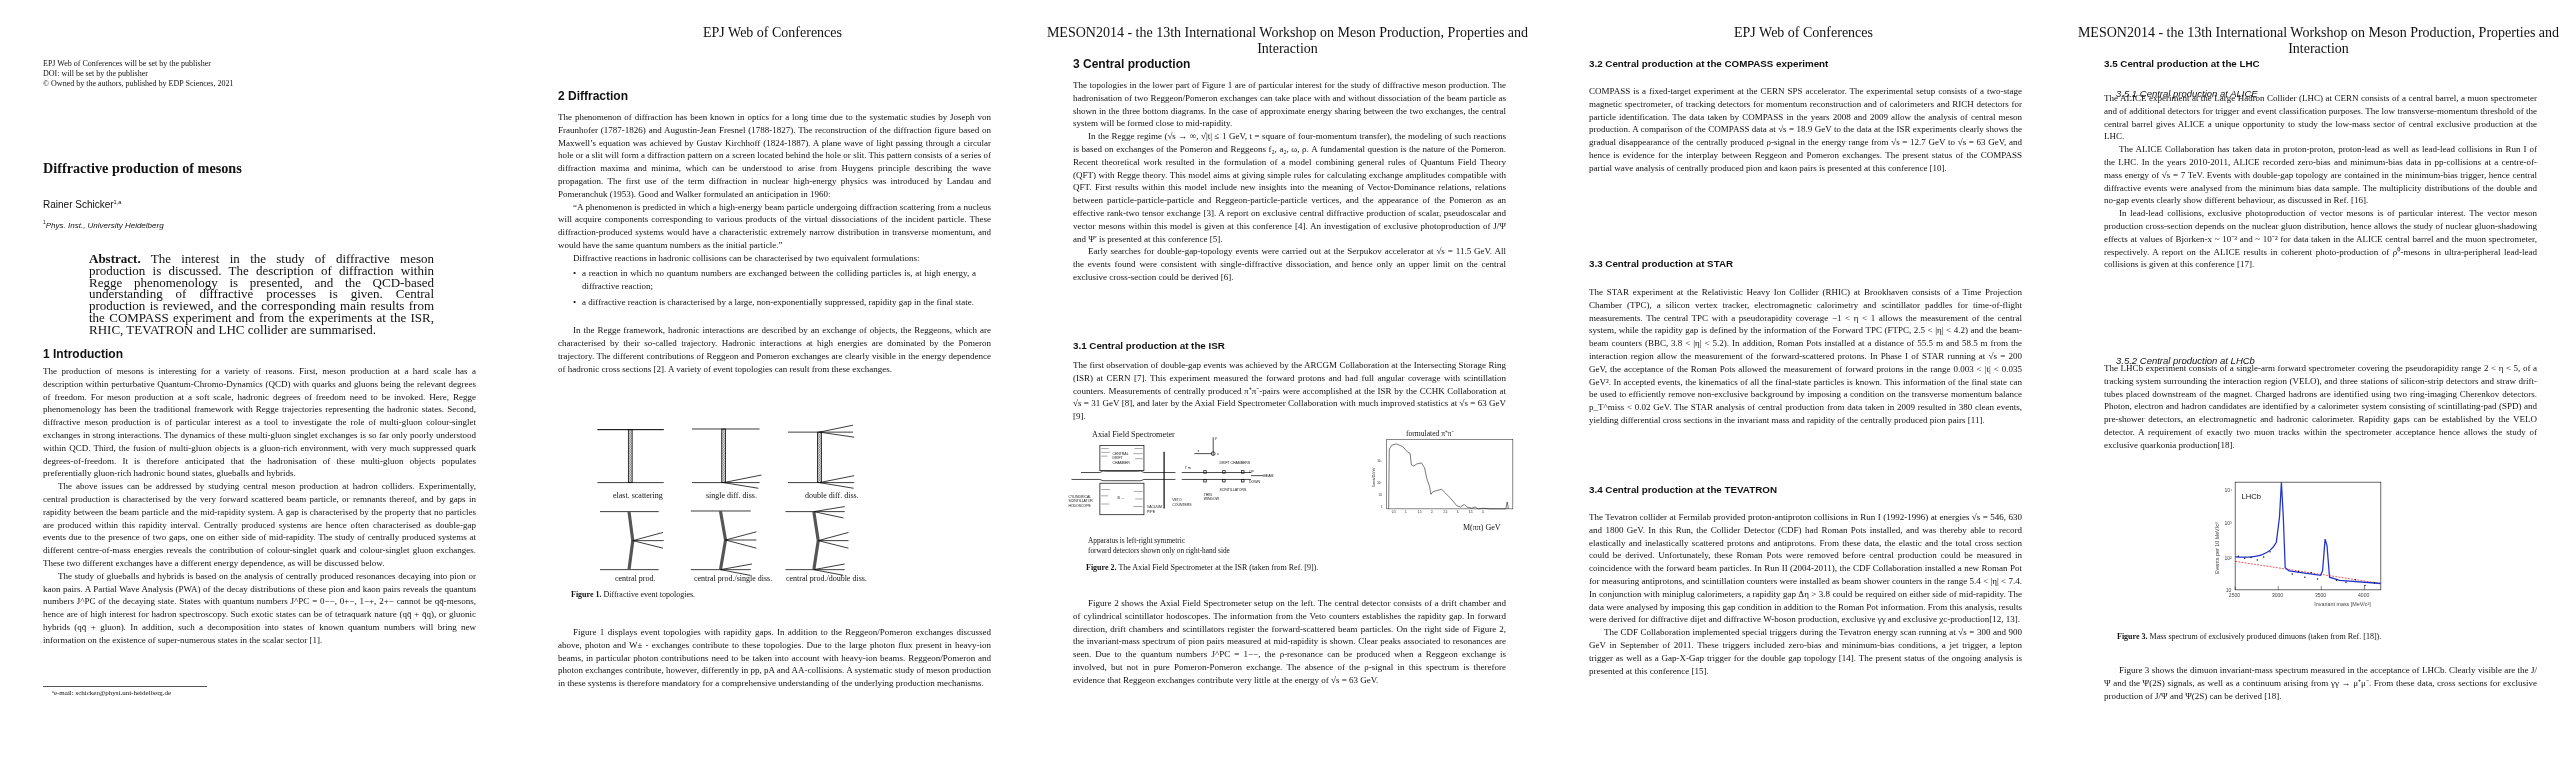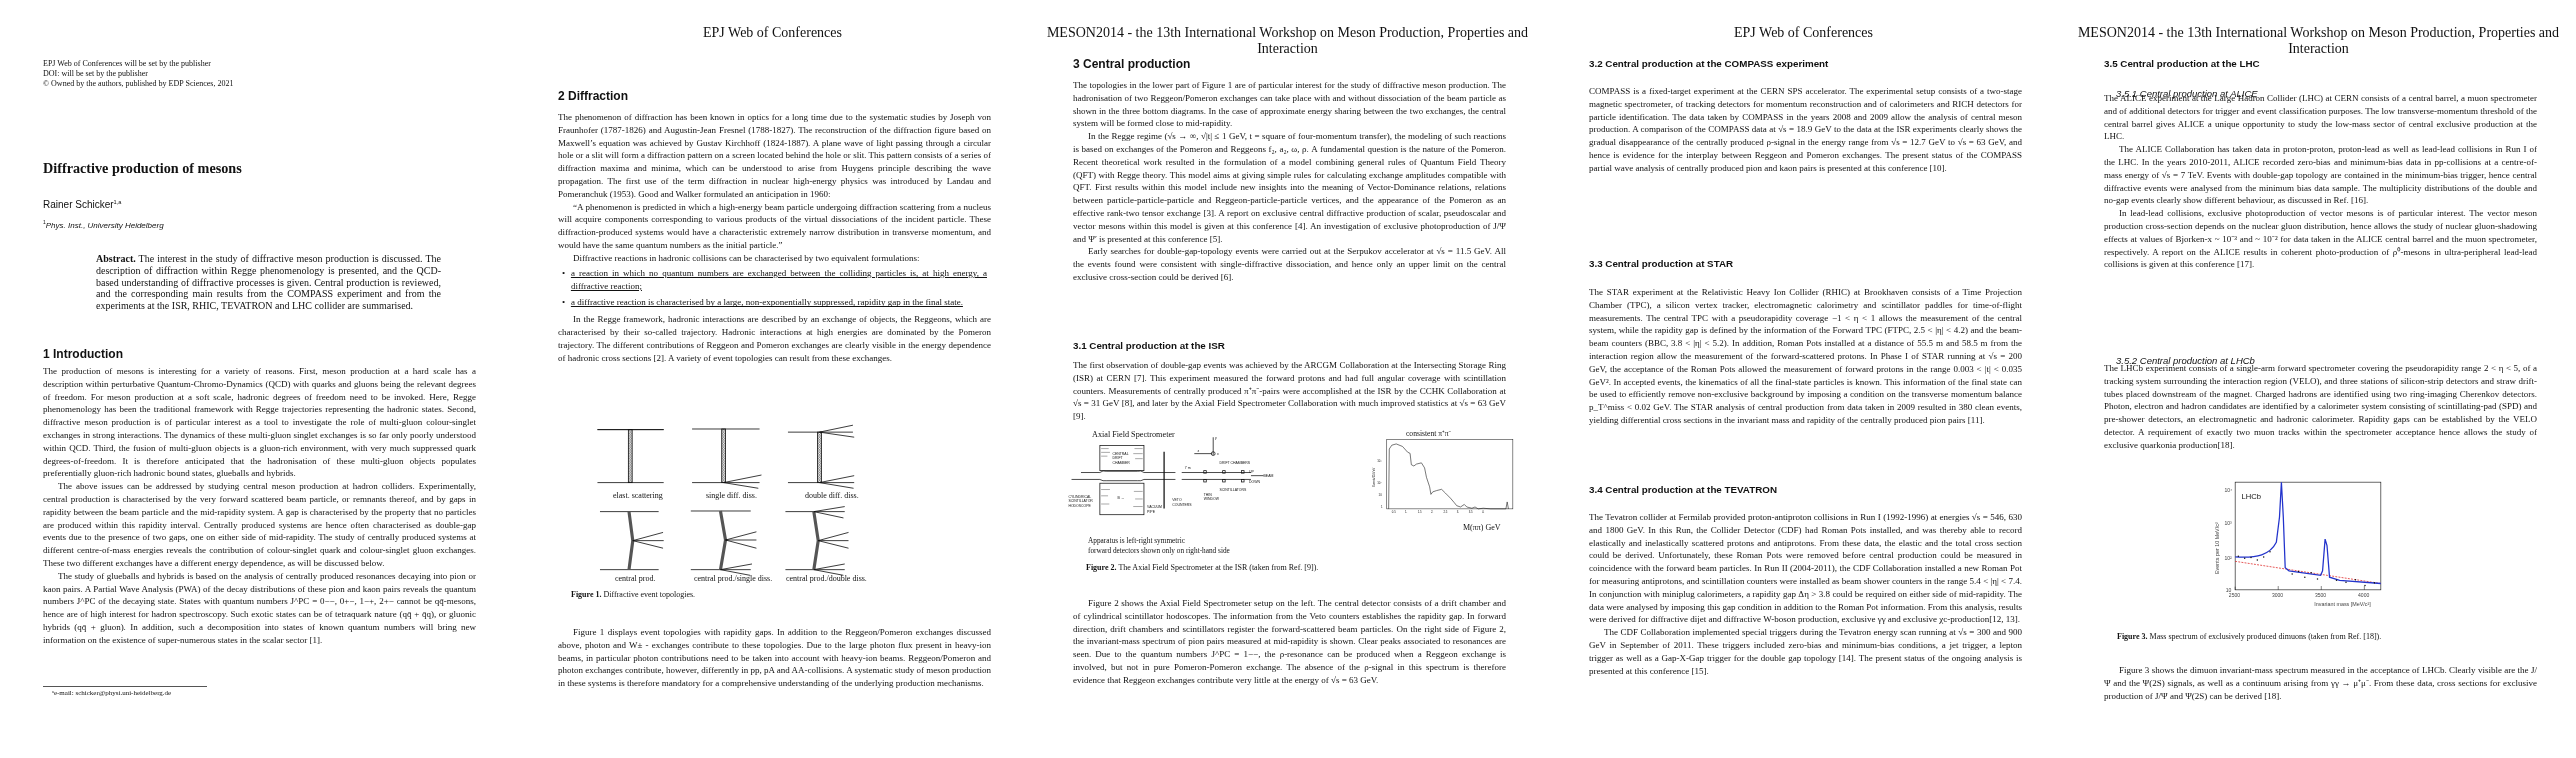--- a/index.html
+++ b/index.html
@@ -7,29 +7,29 @@
   .page{position:absolute;top:0;width:515px;height:759px;background:#fff;box-sizing:border-box;}
   .p1{left:0}.p2{left:515px}.p3{left:1030px}.p4{left:1546px}.p5{left:2061px}
   .running-head{position:absolute;top:25px;left:0;width:515px;text-align:center;font-size:14px;}
   .pubinfo{position:absolute;left:43px;top:59px;font-size:8px;line-height:9.8px;}
   .arxiv{position:absolute;left:8.9px;top:382px;transform:rotate(-90deg);transform-origin:0 0;font-size:21px;color:#888;white-space:nowrap;letter-spacing:0.2px;}
   .title{position:absolute;left:43px;top:160px;font-family:Liberation Serif, serif;font-weight:bold;font-size:14.2px;}
   .author{position:absolute;left:43px;top:199px;font-family:"Liberation Sans",sans-serif;font-size:10px;}
   .author sup{font-size:5.7px;}
   .affil{position:absolute;left:43px;top:219px;font-family:"Liberation Sans",sans-serif;font-style:italic;font-size:8px;}
   .affil sup{font-style:normal;font-size:5px;}
-  .abstract{position:absolute;left:96px;top:253px;width:345px;font-size:10px;line-height:11.8px;text-align:justify;}
+  .abstract{position:absolute;left:89px;top:253px;width:345px;font-size:13px;line-height:11.8px;text-align:justify;}
   .abstract b{font-weight:bold;}
   .body-block{position:absolute;left:43px;width:433px;font-size:9px;line-height:12.8px;text-align:justify;}
   .body-block p{margin:0;text-indent:0;}
   .body-block p.ind{text-indent:15px;}
   h2.sec{font-family:"Liberation Sans",sans-serif;font-weight:bold;font-size:12px;margin:0;position:absolute;left:43px;}
   h3.sub{font-family:"Liberation Sans",sans-serif;font-weight:bold;font-size:9.8px;margin:0;position:absolute;left:43px;}
   h4.subsub{font-family:"Liberation Sans",sans-serif;font-style:italic;font-weight:normal;font-size:9.5px;margin:12px;position:absolute;left:43px;}
-  .bullets{margin:4px;padding:0;list-style:none;text-decoration:underline;}
+  .bullets{margin:15px;padding:0;list-style:none;}
   .bullets li{position:relative;padding-left:8.9px;margin-bottom:3.8px;}
   .bullets li::before{content:"\2022";position:absolute;left:0;}
   .caption{position:absolute;left:43px;font-size:8px;margin-left:13px;}
   .caption b{font-weight:bold;}
   .footnote-rule{position:absolute;left:43px;top:686px;width:164px;border-top:0.6px solid #555;}
   .footnote{position:absolute;left:52px;top:689px;font-size:7px;}
   .diag{position:absolute;}
   .diag-label{position:absolute;font-size:8px;text-align:center;white-space:nowrap;}
   .plot-label{font-size:8.2px;position:absolute;white-space:nowrap;}
   svg text{font-family:"Liberation Sans",sans-serif;}
@@ -216,21 +216,21 @@
       <text x="78" y="100">B →</text>
       <text x="205" y="25">z</text>
         <text x="236" y="30">x</text>
         <text x="233" y="5">y</text>
       <text x="185" y="52">7 m</text>
     </g>
   </svg>
   <div class="plot-label" style="left:58px;top:536px;font-size:7.3px">Apparatus is left-right symmetric</div>
   <div class="plot-label" style="left:58px;top:546px;font-size:7.3px">forward detectors shown only on right-hand side</div>
 
-  <div class="plot-label" style="left:376px;top:428px;font-size:7.6px">consistent π⁺π⁻</div>
+  <div class="plot-label" style="left:376px;top:428px;font-size:7.6px">formulated π⁺π⁻</div>
   <svg class="diag" style="left:341px;top:436px" width="145" height="89" viewBox="0 0 230 140">
     <rect x="25" y="5" width="200" height="110" fill="none" stroke="#111" stroke-width="0.8"></rect>
     <path d="M28,115 L29,20 L33,14 L40,12 L50,16 L58,25 L62,27 L64,45 L68,47 L72,44 L80,42 L85,50 L88,65 L93,80 L95,92 L98,88 L104,86 L112,84 L118,90 L126,98 L132,105 L136,110 L142,112 L148,108 L152,112 L160,114 L165,112 L170,115 L178,114 L190,115 L214,115 L216,104 L218,115" fill="none" stroke="#111" stroke-width="0.9"></path>
     <g font-size="4.5" fill="#111">
         <text x="10" y="40">10³</text>
         <text x="10" y="75">10²</text>
         <text x="12" y="95">10</text>
         <text x="16" y="114">1</text>
       <text x="33" y="122">0.5</text>
         <text x="54" y="122">1.</text>

